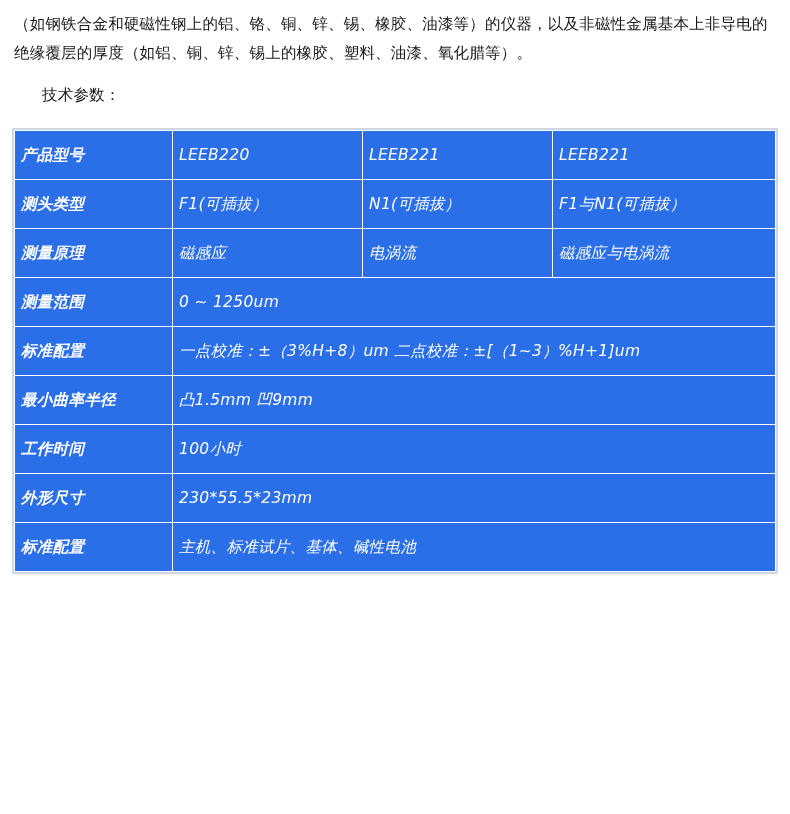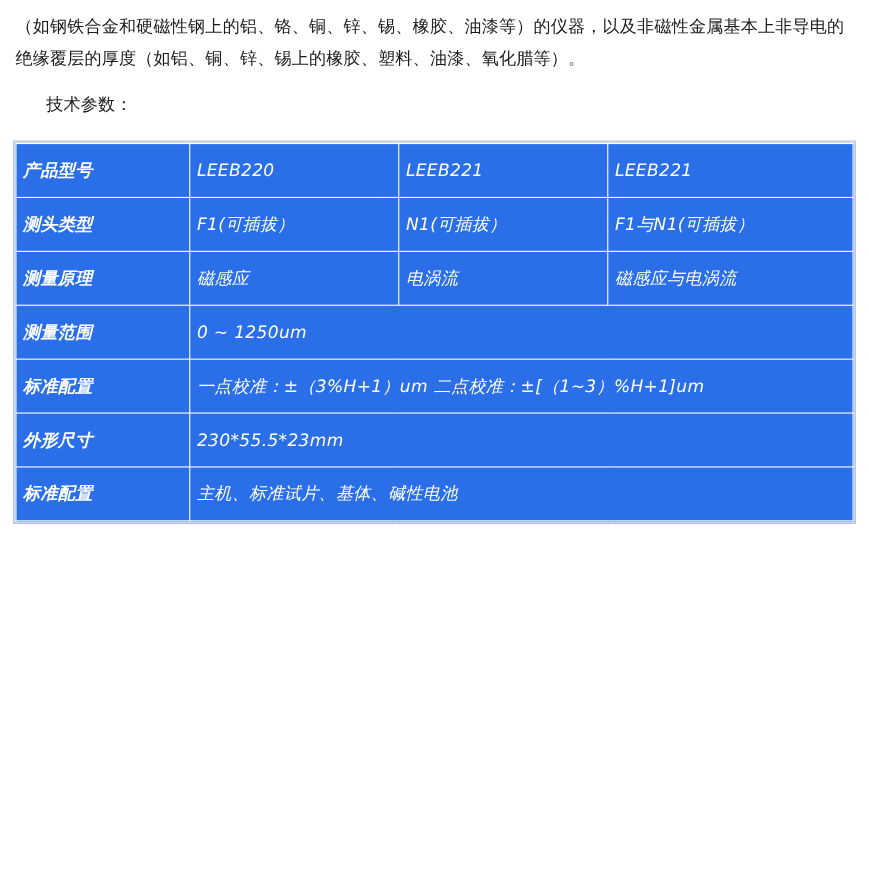--- a/index.html
+++ b/index.html
@@ -114,27 +114,35 @@
         </tr>
 
         <tr>
           <td class="label">测量范围</td>
           <td colspan="3">0 ~ 1250um</td>
         </tr>
 
 
         <tr>
           <td class="label">标准配置</td>
-          <td colspan="3">一点校准：±（3%H+1）um 二点校准：±[（1~3）%H+1]um</td>
+          <td colspan="3">一点校准：±（3%H+8）um 二点校准：±[（1~3）%H+1]um</td>
+        </tr>
+
+        <tr>
+          <td class="label">最小曲率半径</td>
+          <td colspan="3">凸1.5mm 凹9mm</td>
         </tr>
 
 
 
 
-
+        <tr>
+          <td class="label">工作时间</td>
+          <td colspan="3">100小时</td>
+        </tr>
 
         <tr>
           <td class="label">外形尺寸</td>
           <td colspan="3">230*55.5*23mm</td>
         </tr>
 
 
         <tr>
           <td class="label tall-lab">标准配置</td>
           <td colspan="3" class="tall">主机、标准试片、基体、碱性电池</td>

